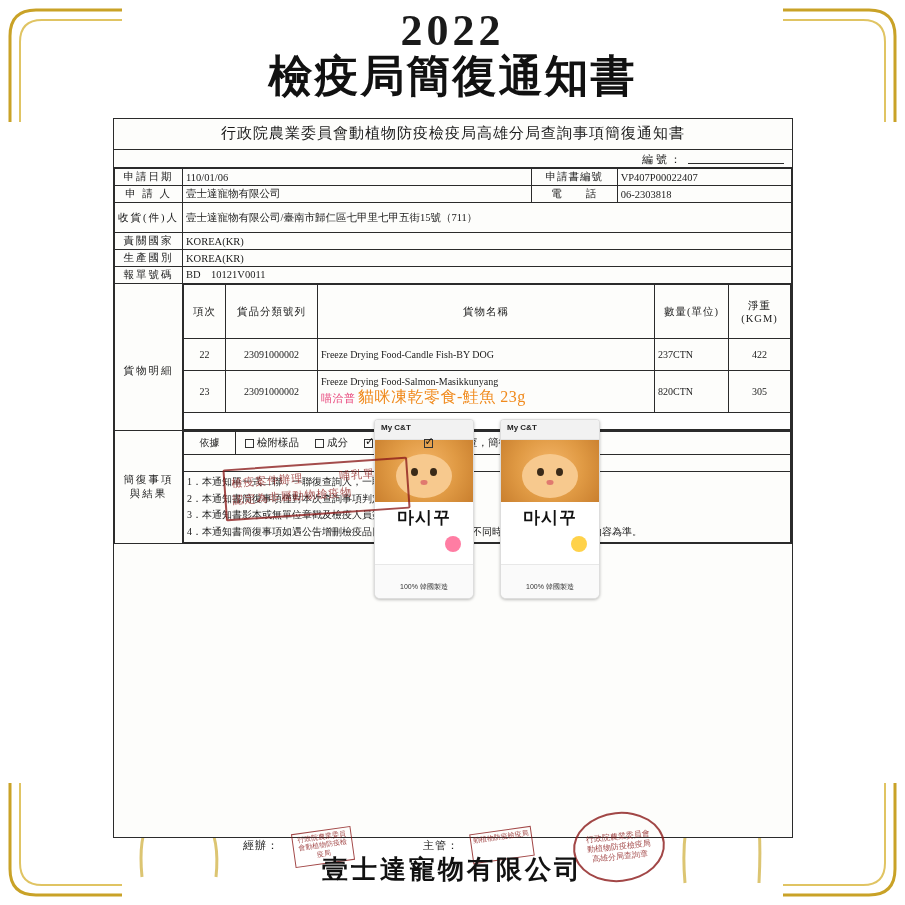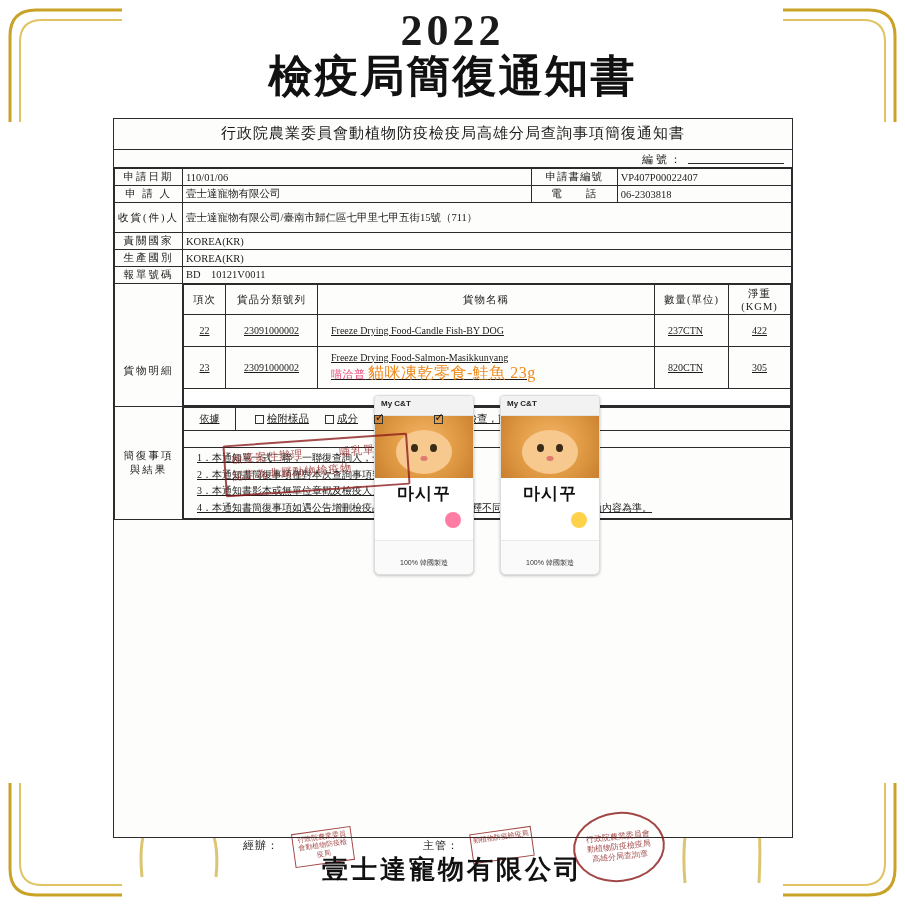--- a/index.html
+++ b/index.html
@@ -61,24 +61,24 @@
     border:1px solid #2b2b2b; padding:1px 3px; font-size:10.5px;
     vertical-align:middle; height:17px;
   }
   td.lbl { text-align:center; letter-spacing:2px; width:68px; white-space:nowrap; }
   td.lbl-wide { text-align:center; letter-spacing:1px; width:86px; }
   td.val { padding-left:6px; }
 
   
   .goods-wrap td { height:auto; }
   table.goods { width:100%; border-collapse:collapse; table-layout:fixed; }
-  table.goods td { border:1px solid #2b2b2b; font-size:10px; padding:2px 13px;text-decoration:underline; }
+  table.goods td { border:1px solid #2b2b2b; font-size:10px; padding:2px 3px; }
   table.goods th {
     border:1px solid #2b2b2b; font-size:10.5px; font-weight:normal;
-    padding:2px 3px; letter-spacing:1px;
+    padding:14px 3px; letter-spacing:1px;
   }
   .col-seq { width:42px; text-align:center; }
   .col-code { width:92px; text-align:center; }
   .col-name { }
   .col-qty { width:74px; }
   .col-net { width:62px; text-align:center; }
 
   .cn-pink { color:#e8467c; font-size:11px; letter-spacing:.5px; }
   .cn-orange { color:#f08a1d; font-size:16px; letter-spacing:.5px; }
 

